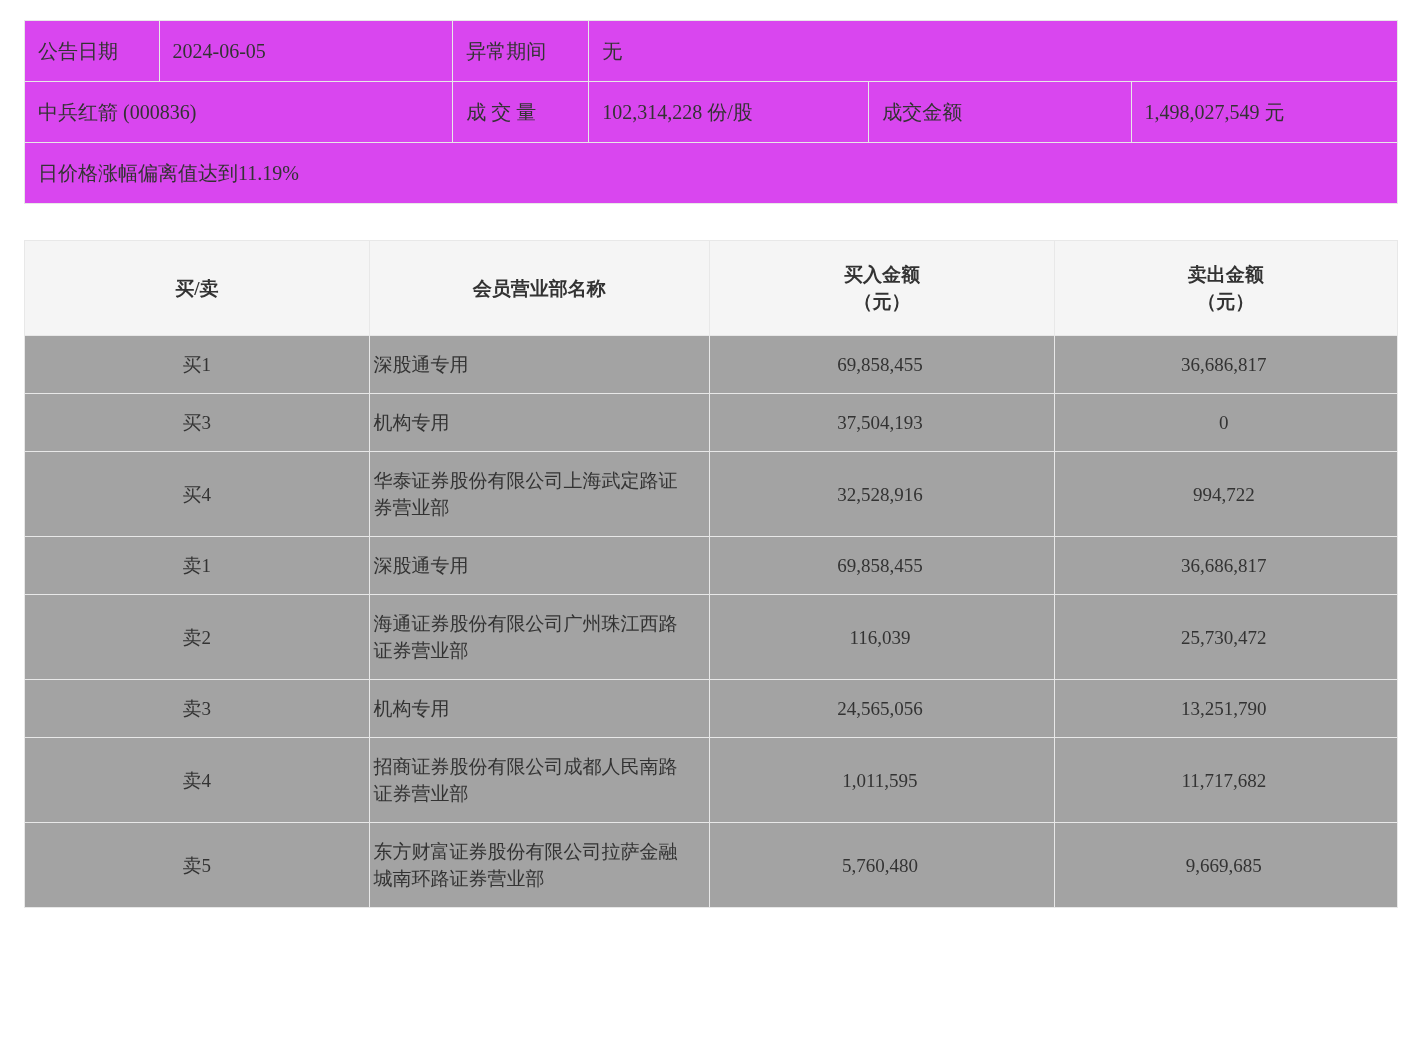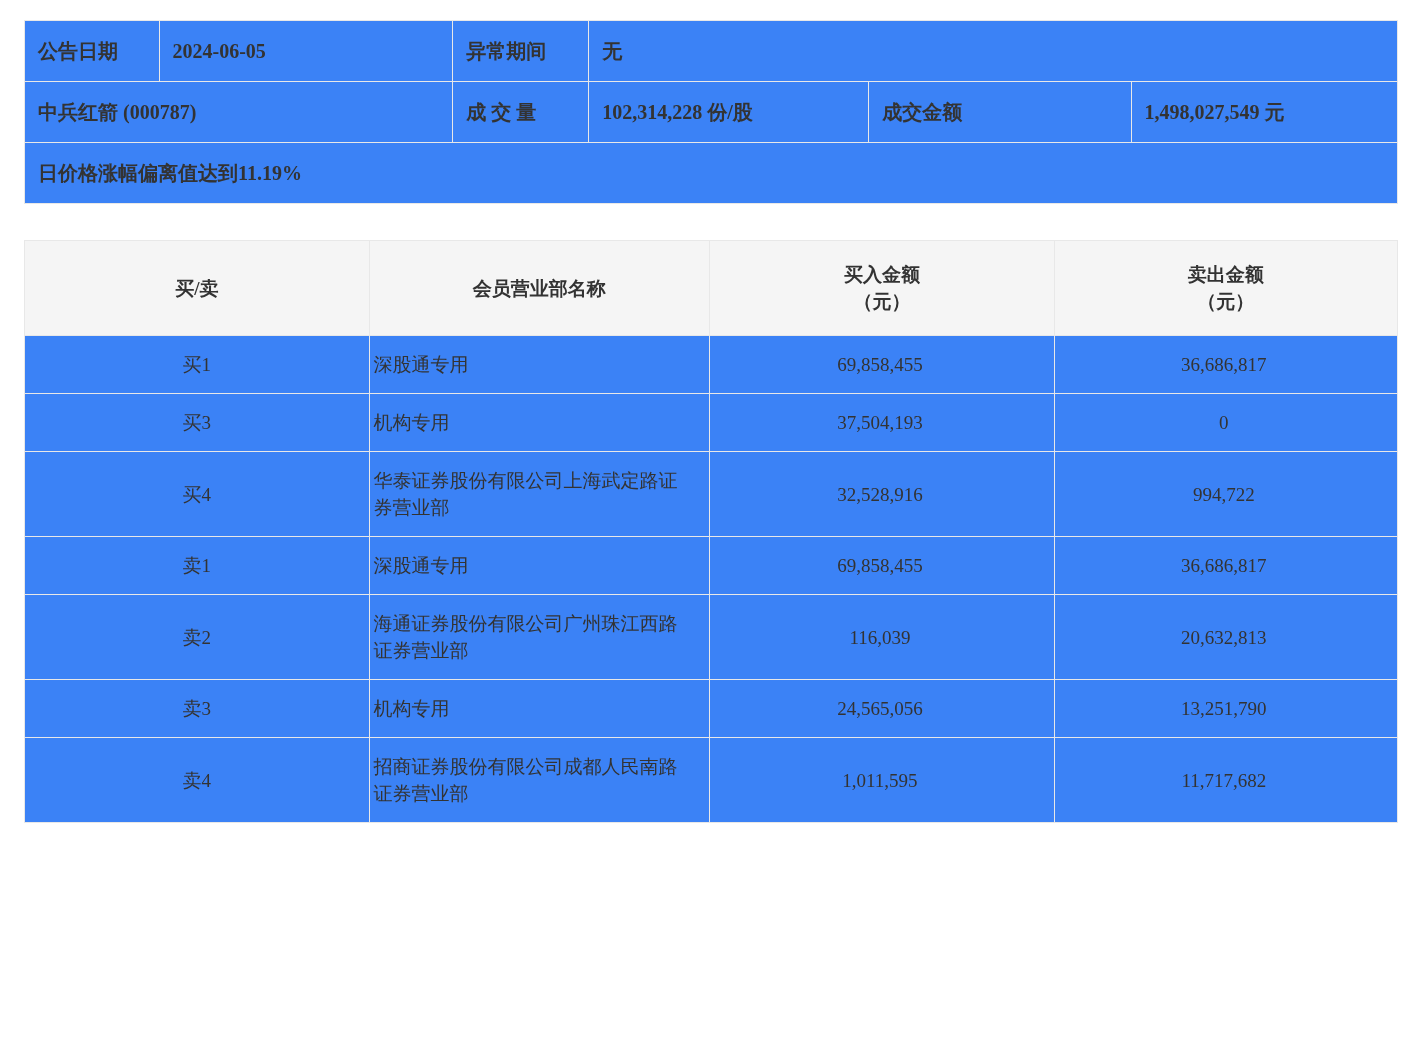--- a/index.html
+++ b/index.html
@@ -24,24 +24,23 @@
   
   .info-table {
     margin-bottom: 36px;
     font-size: 20px;
   }
   .info-table td {
     border: 1px solid #e8e8e8;
     padding: 16px 12px 16px 13px;
     line-height: 28px;
     text-align: left;
-    background: #3b82f6;
+    background: #d946ef;
     overflow: hidden;
     white-space: nowrap;
-    font-weight: bold;
   }
   
   .main-table {
     font-size: 19px;
     border-radius: 22px;
   }
   .main-table th {
     background: #f5f5f5;
     border: 1px solid #e8e8e8;
     font-weight: bold;
@@ -49,21 +48,21 @@
     padding: 20px 4px;
     line-height: 27px;
     white-space: pre-line;
     vertical-align: middle;
   }
   .main-table td {
     border: 1px solid #e8e8e8;
     padding: 15px 4px;
     line-height: 27px;
     vertical-align: middle;
-    background: #3b82f6;
+    background: #a3a3a3;
   }
   .main-table td.side  { text-align: center; }
   .main-table td.broker{ text-align: left; padding-right: 14px; }
   .main-table td.amount{ text-align: center; padding-right: 8px; }
 </style>
 </head>
 <body>
 
 <div class="page">
 
@@ -77,21 +76,21 @@
         <col>
     </colgroup>
     <tbody>
       <tr>
         <td>公告日期</td>
         <td>2024-06-05</td>
         <td>异常期间</td>
         <td colspan="3">无</td>
       </tr>
       <tr>
-        <td colspan="2">中兵红箭 (000787)</td>
+        <td colspan="2">中兵红箭 (000836)</td>
         <td>成 交 量</td>
         <td>102,314,228 份/股</td>
         <td>成交金额</td>
         <td>1,498,027,549 元</td>
       </tr>
       <tr>
         <td colspan="6">日价格涨幅偏离值达到11.19%</td>
       </tr>
     </tbody>
   </table>
@@ -135,30 +134,36 @@
       <tr>
         <td class="side">卖1</td>
         <td class="broker">深股通专用</td>
         <td class="amount">69,858,455</td>
         <td class="amount">36,686,817</td>
       </tr>
       <tr>
         <td class="side">卖2</td>
         <td class="broker">海通证券股份有限公司广州珠江西路证券营业部</td>
         <td class="amount">116,039</td>
-        <td class="amount">20,632,813</td>
+        <td class="amount">25,730,472</td>
       </tr>
       <tr>
         <td class="side">卖3</td>
         <td class="broker">机构专用</td>
         <td class="amount">24,565,056</td>
         <td class="amount">13,251,790</td>
       </tr>
       <tr>
         <td class="side">卖4</td>
         <td class="broker">招商证券股份有限公司成都人民南路证券营业部</td>
         <td class="amount">1,011,595</td>
         <td class="amount">11,717,682</td>
       </tr>
+      <tr>
+        <td class="side">卖5</td>
+        <td class="broker">东方财富证券股份有限公司拉萨金融城南环路证券营业部</td>
+        <td class="amount">5,760,480</td>
+        <td class="amount">9,669,685</td>
+      </tr>
     </tbody>
   </table>
 
 </div>
 
 </body></html>

